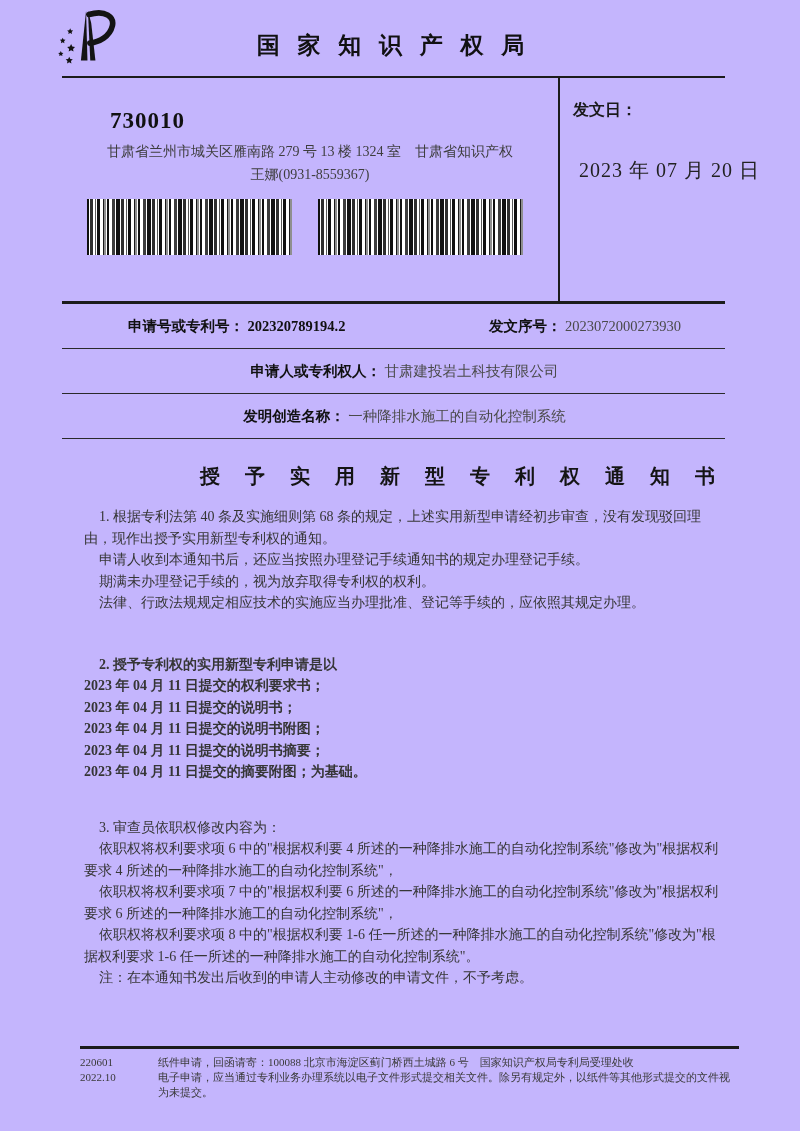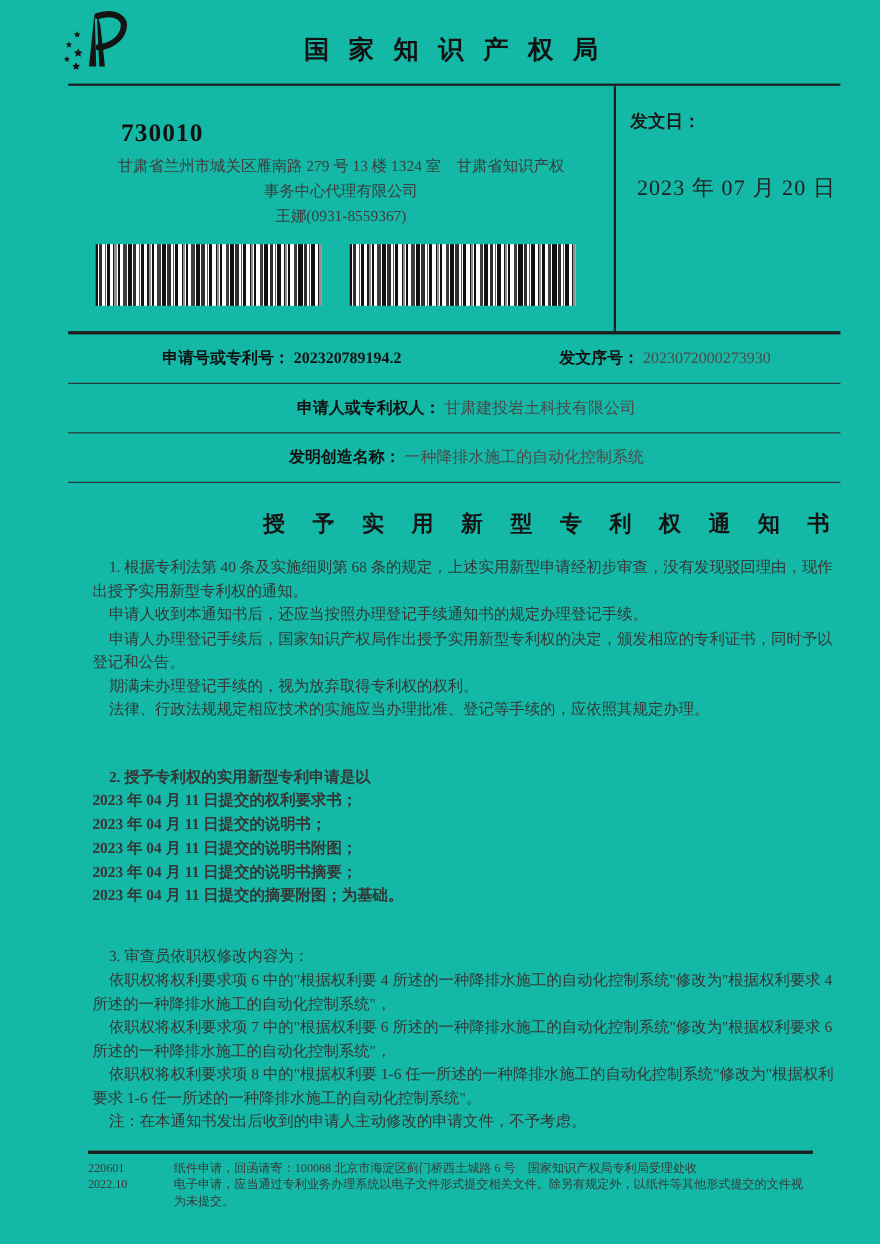--- a/index.html
+++ b/index.html
@@ -1,22 +1,22 @@
 <!DOCTYPE html>
 <html><head>
 <meta charset="utf-8">
 <style>
   html,body{margin:0;padding:0;background:#e8e8e8;}
   .page{
     position:relative;
     width:800px;height:1131px;
     margin:0 auto;
-    background:#14b8a6;
-    box-sizing:border-box;
-    padding:0 36px 0 62px;
+    background:#c4b5fd;
+    box-sizing:border-box;
+    padding:0 75px 0 62px;
     font-family:"Liberation Serif","DejaVu Serif",serif;
     color:#333;
   }
   
   .doc-header{
     position:relative;
     height:76px;
     border-bottom:2px solid #1c1c1c;
   }
   .logo{
@@ -155,21 +155,20 @@
         <use href="#star" transform="translate(16,56) scale(0.95)"></use>
       </g>
     </svg>
     <h1 class="org-title">国 家 知 识 产 权 局</h1>
   </header>
 
   <section class="info-box">
     <div class="info-left">
       <div class="postcode">730010</div>
       <div class="addr">甘肃省兰州市城关区雁南路 279 号 13 楼 1324 室　甘肃省知识产权</div>
-      <div class="addr">事务中心代理有限公司</div>
       <div class="addr">王娜(0931-8559367)</div>
       <div class="barcodes">
         <div class="barcode"></div>
         <div class="barcode"></div>
       </div>
     </div>
     <div class="info-right">
       <div class="dispatch-label">发文日：</div>
       <div class="dispatch-date">2023 年 07 月 20 日</div>
     </div>
@@ -199,21 +198,20 @@
       <span class="val">一种降排水施工的自动化控制系统</span>
     </div>
   </section>
 
   <h2 class="notice-title">授 予 实 用 新 型 专 利 权 通 知 书</h2>
 
   <div class="body">
     <section class="s1">
       <p class="indent">1. 根据专利法第 40 条及实施细则第 68 条的规定，上述实用新型申请经初步审查，没有发现驳回理由，现作出授予实用新型专利权的通知。</p>
       <p class="indent">申请人收到本通知书后，还应当按照办理登记手续通知书的规定办理登记手续。</p>
-      <p class="indent">申请人办理登记手续后，国家知识产权局作出授予实用新型专利权的决定，颁发相应的专利证书，同时予以登记和公告。</p>
       <p class="indent">期满未办理登记手续的，视为放弃取得专利权的权利。</p>
       <p class="indent">法律、行政法规规定相应技术的实施应当办理批准、登记等手续的，应依照其规定办理。</p>
     </section>
     <section class="s2">
       <p class="indent">2. 授予专利权的实用新型专利申请是以</p>
       <p>2023 年 04 月 11 日提交的权利要求书；</p>
       <p>2023 年 04 月 11 日提交的说明书；</p>
       <p>2023 年 04 月 11 日提交的说明书附图；</p>
       <p>2023 年 04 月 11 日提交的说明书摘要；</p>
       <p>2023 年 04 月 11 日提交的摘要附图；为基础。</p>

